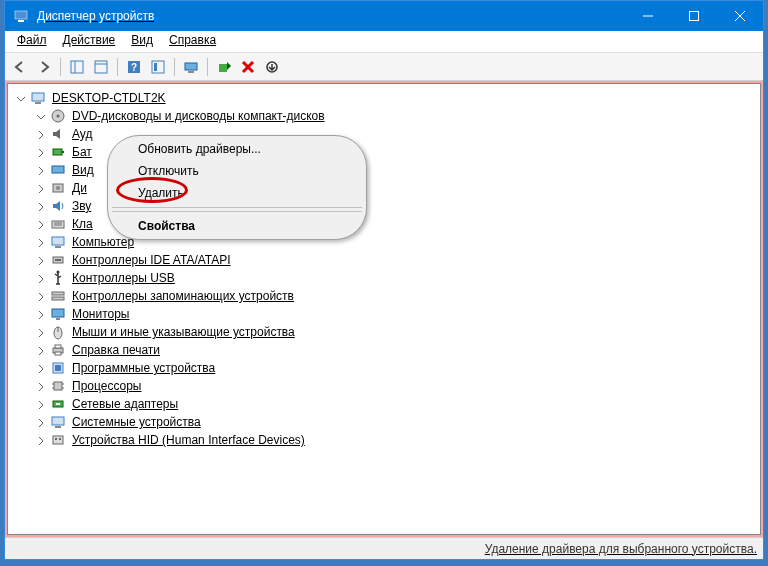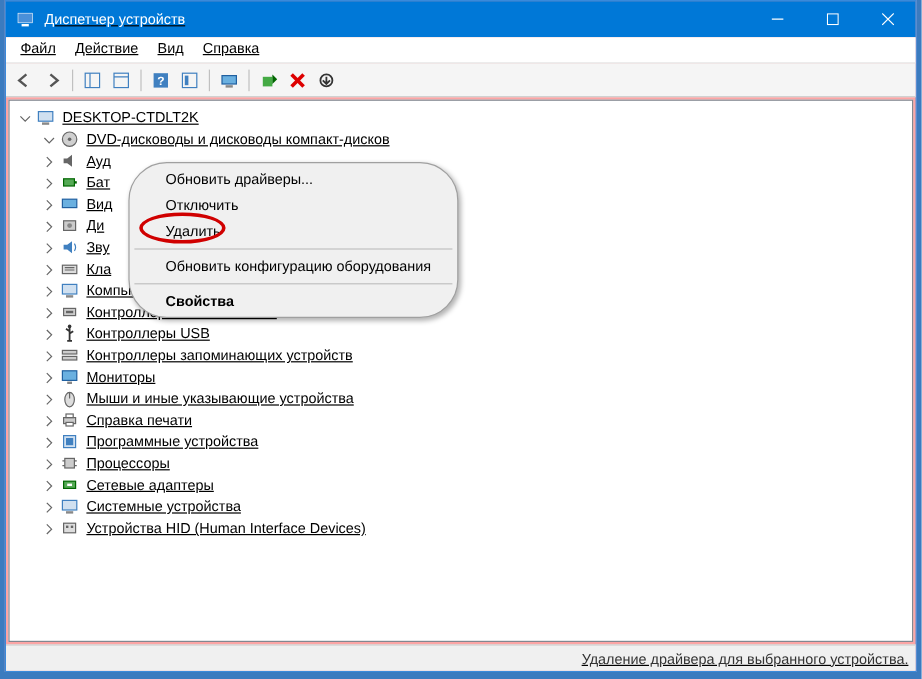--- a/index.html
+++ b/index.html
@@ -429,21 +429,20 @@
           <span class="tree-label">Устройства HID (Human Interface Devices)</span>
         </div>
       </div>
     </div>
 
     <div class="context-menu" style="left:99px; top:51px;border-radius:32px;">
       <div class="ctx-item">Обновить драйверы...</div>
       <div class="ctx-item">Отключить</div>
       <div class="ctx-item">Удалить</div>
       <div class="ctx-sep"></div>
-      <div class="ctx-item">Обновить конфигурацию оборудования</div>
       <div class="ctx-sep"></div>
       <div class="ctx-item bold">Свойства</div>
     </div>
 
     <div class="highlight-circle" style="left:108px; top:93px;"></div>
   </div>
 
   <div class="statusbar">
     <span>Удаление драйвера для выбранного устройства.</span>
   </div>

